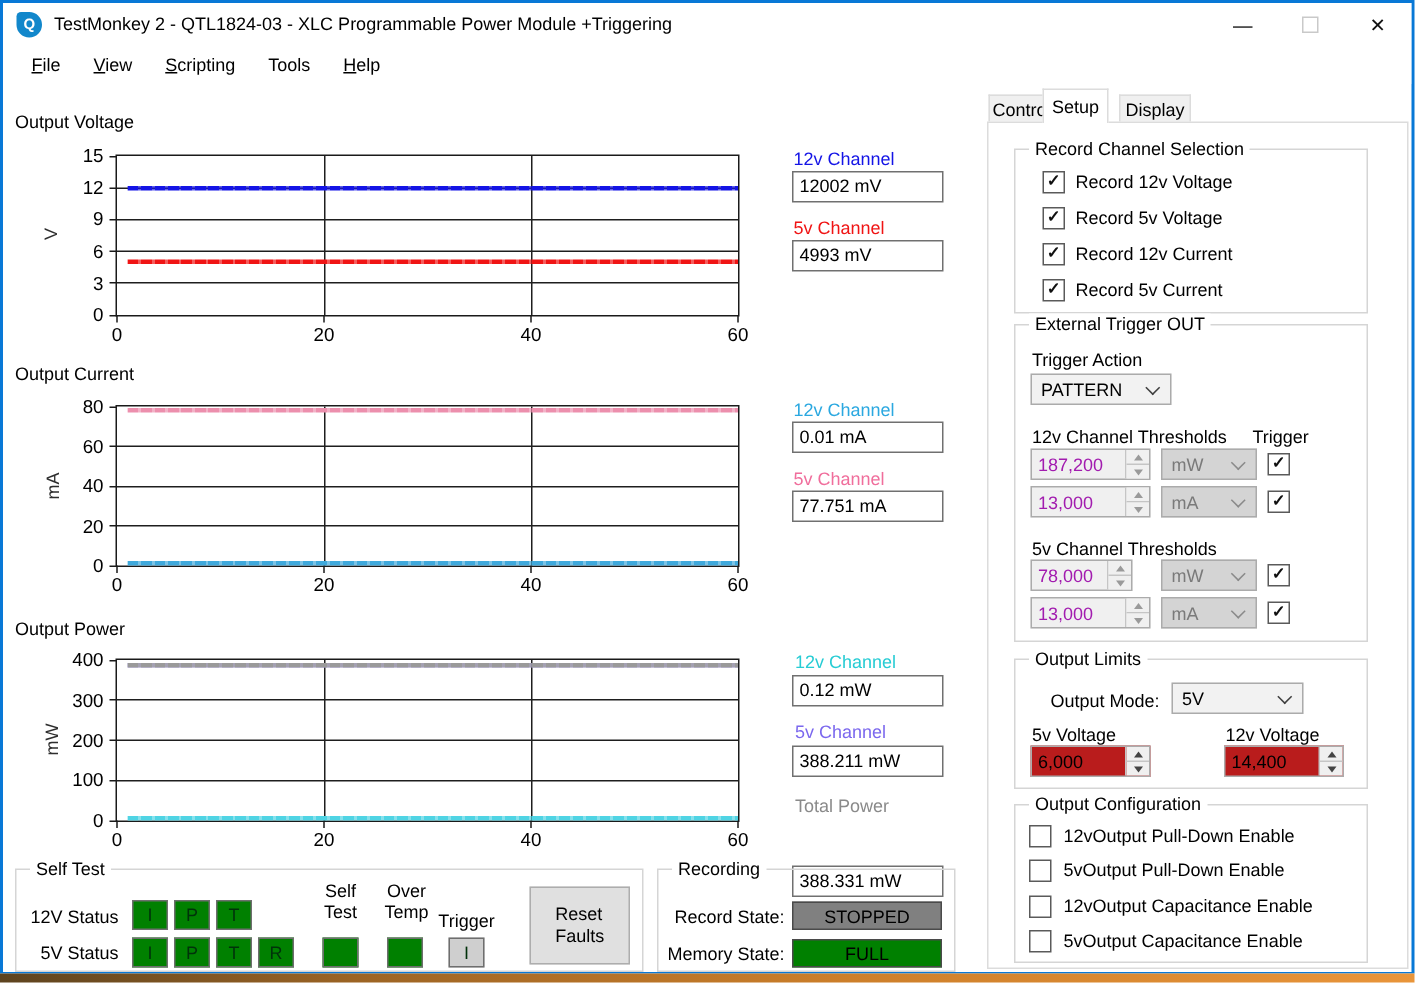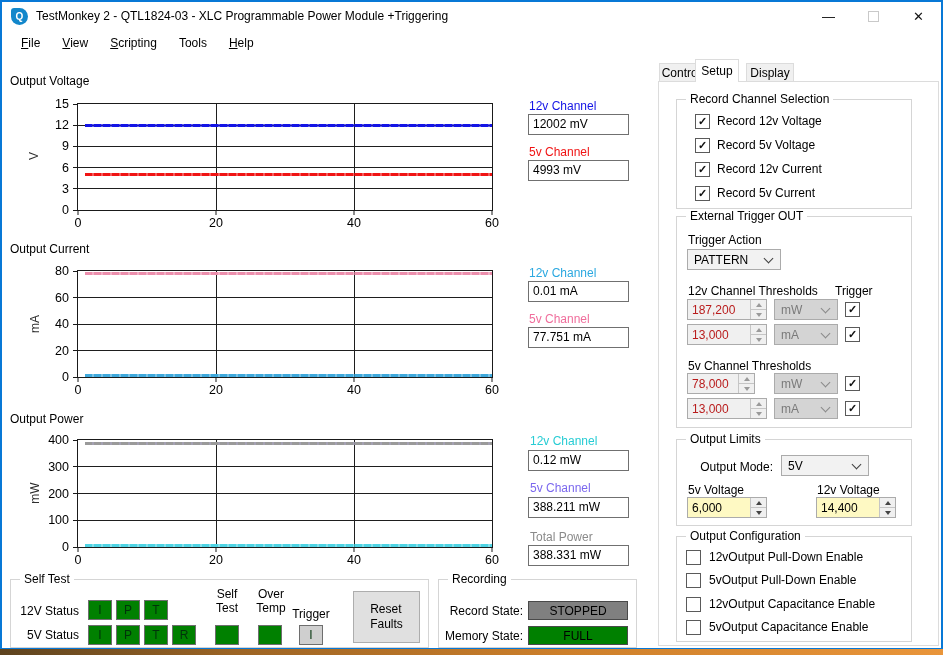--- a/index.html
+++ b/index.html
@@ -46,28 +46,28 @@
   
   .tab{position:absolute;height:18px;border:1px solid #DCDCDC;border-bottom:none;background:#F0F0F0;display:flex;align-items:center;justify-content:center;box-sizing:content-box}
   .tab.active{height:22px;background:#fff;z-index:3}
   #tab-panel{position:absolute;left:656px;top:79px;width:281px;height:565px;border:1px solid #DCDCDC;background:#fff;box-sizing:border-box}
   
   .cb{position:absolute;width:13px;height:13px;border:1px solid #5a5a5a;background:#fff;display:flex;align-items:center;justify-content:center;font-size:11px;font-weight:bold;color:#101010;line-height:13px;box-sizing:content-box}
   .combo{position:absolute;height:21px;border:1px solid #ABABAB;background:#F2F2F2;display:flex;align-items:center;padding-left:6px;box-sizing:border-box}
   .combo .chev{margin-left:auto;margin-right:8px;width:6px;height:6px;border-right:1.5px solid #3f3f3f;border-bottom:1.5px solid #3f3f3f;transform:rotate(45deg);margin-top:-3px}
   .combo.disabled{background:#D4D4D4;color:#7a7a7a}
   .combo.disabled .chev{border-color:#8a8a8a}
-  .spin{position:absolute;height:21px;border:1px solid #ABABAB;background:#fef9c3;display:flex;box-sizing:border-box}
+  .spin{position:absolute;height:21px;border:1px solid #ABABAB;background:#b91c1c;display:flex;box-sizing:border-box}
   .spin .val{flex:1;padding:3px 0 0 4px;white-space:nowrap;overflow:hidden}
   .spin .btns{width:15px;border-left:1px solid #C5C5C5;display:flex;flex-direction:column}
   .spin .btns>div{flex:1;display:flex;align-items:center;justify-content:center;background:#F0F0F0}
   .spin .btns>div:first-child{border-bottom:1px solid #C5C5C5}
   .tri-up{width:0;height:0;border-left:3px solid transparent;border-right:3px solid transparent;border-bottom:4px solid #444}
   .tri-down{width:0;height:0;border-left:3px solid transparent;border-right:3px solid transparent;border-top:4px solid #444}
-  .spin.disabled{background:#F0F0F0;color:#b91c1c}
+  .spin.disabled{background:#F0F0F0;color:#a21caf}
   .spin.disabled .tri-up{border-bottom-color:#9a9a9a}
   .spin.disabled .tri-down{border-top-color:#9a9a9a}
 </style>
 </head>
 <body>
 
 <div id="window">
 
   <div id="titlebar">
     <div id="app-icon">
@@ -194,21 +194,21 @@
       <div class="xtick-label" style="left: 414px;">60</div>
       <div class="series-line" style="top: 1.6565px; left: 6.9px; width: 407.1px; background: repeating-linear-gradient(90deg, rgb(155, 139, 224) 0px, rgb(155, 139, 224) 7px, rgba(155, 139, 224, 0.69) 7px, rgba(155, 139, 224, 0.69) 9px);"></div>
       <div class="series-line" style="top: 1.62975px; left: 6.9px; width: 407.1px; background: repeating-linear-gradient(90deg, rgb(154, 154, 154) 0px, rgb(154, 154, 154) 7px, rgba(154, 154, 154, 0.69) 7px, rgba(154, 154, 154, 0.69) 9px);"></div>
       <div class="series-line" style="top: 104px; left: 6.9px; width: 407.1px; background: repeating-linear-gradient(90deg, rgb(79, 212, 228) 0px, rgb(79, 212, 228) 7px, rgba(79, 212, 228, 0.69) 7px, rgba(79, 212, 228, 0.69) 9px);"></div>
     </div>
   <div class="ro-label" style="left: 528px; top: 432px; color: rgb(39, 204, 212);">12v Channel</div>
   <div class="ro-box" style="left:526px;top:448px">0.12 mW</div>
   <div class="ro-label" style="left: 528px; top: 479px; color: rgb(123, 104, 238);">5v Channel</div>
   <div class="ro-box" style="left:526px;top:495px">388.211 mW</div>
   <div class="ro-label" style="left: 528px; top: 528px; color: rgb(138, 138, 138);">Total Power</div>
-  <div class="ro-box" style="left:526px;top:543px">388.331 mW</div>
+  <div class="ro-box" style="left:526px;top:575px">388.331 mW</div>
 
   <div class="groupbox" style="left:8px;top:577px;width:417px;height:67px">
     <div class="gb-label">Self Test</div>
     <div class="lbl-r" style="left:6px;top:24px;width:62px">12V Status</div>
     <div class="lbl-r" style="left:6px;top:48px;width:62px">5V Status</div>
     <div class="ind" style="left: 77px; top: 20px; background: rgb(0, 128, 0);">I</div>
     <div class="ind" style="left: 105px; top: 20px; background: rgb(0, 128, 0);">P</div>
     <div class="ind" style="left: 133px; top: 20px; background: rgb(0, 128, 0);">T</div>
     <div class="ind" style="left: 77px; top: 45px; background: rgb(0, 128, 0);">I</div>
     <div class="ind" style="left: 105px; top: 45px; background: rgb(0, 128, 0);">P</div>

